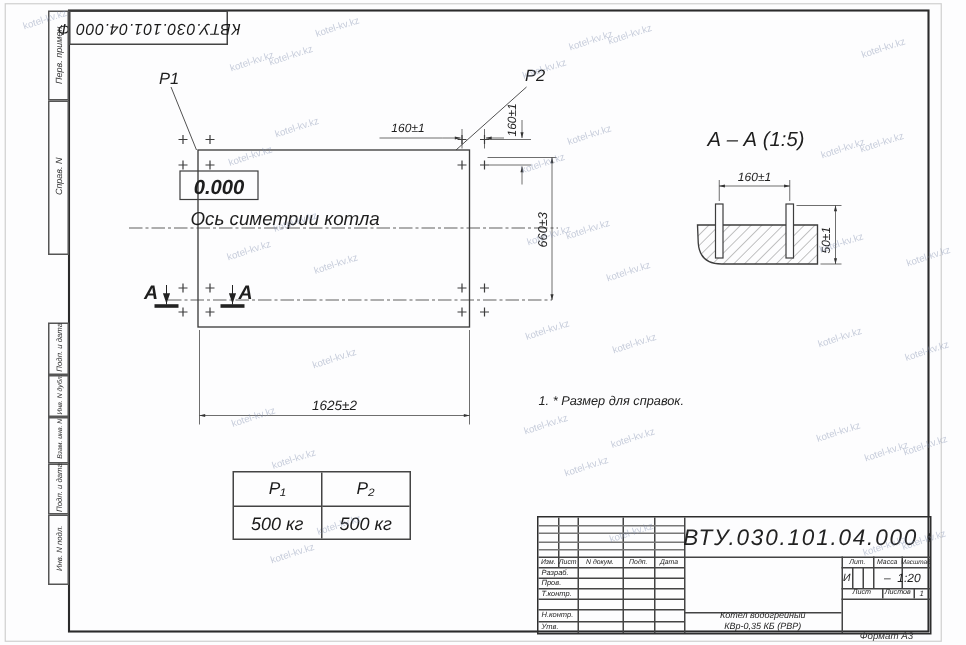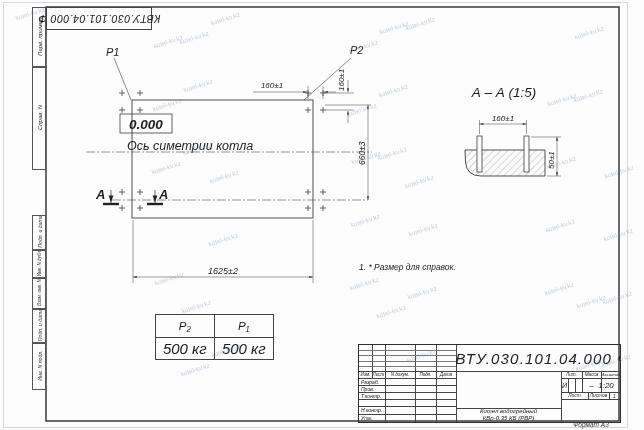--- a/index.html
+++ b/index.html
@@ -15,21 +15,21 @@
   .desigbox span{transform:rotate(180deg);font-style:italic;font-size:10.5px;letter-spacing:0.5px;color:#1a1a1a;white-space:nowrap;}
   
   #notes{position:absolute;left:348px;top:263px;width:256px;}
   #notes p{margin:0;font-style:italic;font-size:8.5px;line-height:9.6px;text-indent:11px;color:#222;}
   
   #loads{position:absolute;left:155px;top:314px;width:117px;height:44px;border:1px solid #444;
          display:grid;grid-template-columns:1fr 1fr;grid-template-rows:23px 1fr;}
   #loads div{border-right:1px solid #444;border-bottom:1px solid #444;display:flex;align-items:center;
              justify-content:center;font-style:italic;font-size:11.5px;color:#1a1a1a;}
   #loads div:nth-child(2n){border-right:none;}
-  #loads div:nth-child(n+3){border-bottom:none;font-size:15px;}
+  #loads div:nth-child(n+3){border-bottom:none;font-size:12px;}
   
   #tb{position:absolute;left:358px;top:344px;width:261px;height:77px;border:1.2px solid #2e2e2e;}
   .vl{position:absolute;width:0;border-left:0.7px solid #444;}
   .hl{position:absolute;height:0;border-top:0.7px solid #444;}
   .hlt{position:absolute;height:0;border-top:0.5px solid #777;}
   .cell{position:absolute;box-sizing:border-box;display:flex;align-items:center;justify-content:center;
         font-style:italic;color:#222;white-space:nowrap;overflow:hidden;}
   .rowlbl{justify-content:flex-start;padding-left:2px;}
   #tb-number{font-size:15px;letter-spacing:1.2px;}
   #tb-title{flex-direction:column;font-size:10.5px;line-height:11.5px;text-align:center;white-space:normal;}
@@ -159,22 +159,22 @@
     </div>
   <div class="mbox" style="left:32px;top:343px;width:14px;height:47px;">
     <span class="vtext" style="width:47px;height:14px;line-height:14px;font-size:5.2px;">Инв. N подл.</span>
     </div>
 
   <div id="notes">
     <p>1. * Размер для справок.</p>
   </div>
 
   <div id="loads">
+    <div>Р₁</div>
     <div>Р₂</div>
-    <div>Р₁</div>
     <div>500 кг</div>
     <div>500 кг</div>
   </div>
 
   <div id="tb">
 
     <div class="vl" style="left:13px;top:0;height:33px;"></div>
     <div class="vl" style="left:26px;top:0;height:77px;"></div>
     <div class="vl" style="left:56px;top:0;height:77px;"></div>
     <div class="vl" style="left:77px;top:0;height:77px;"></div>

